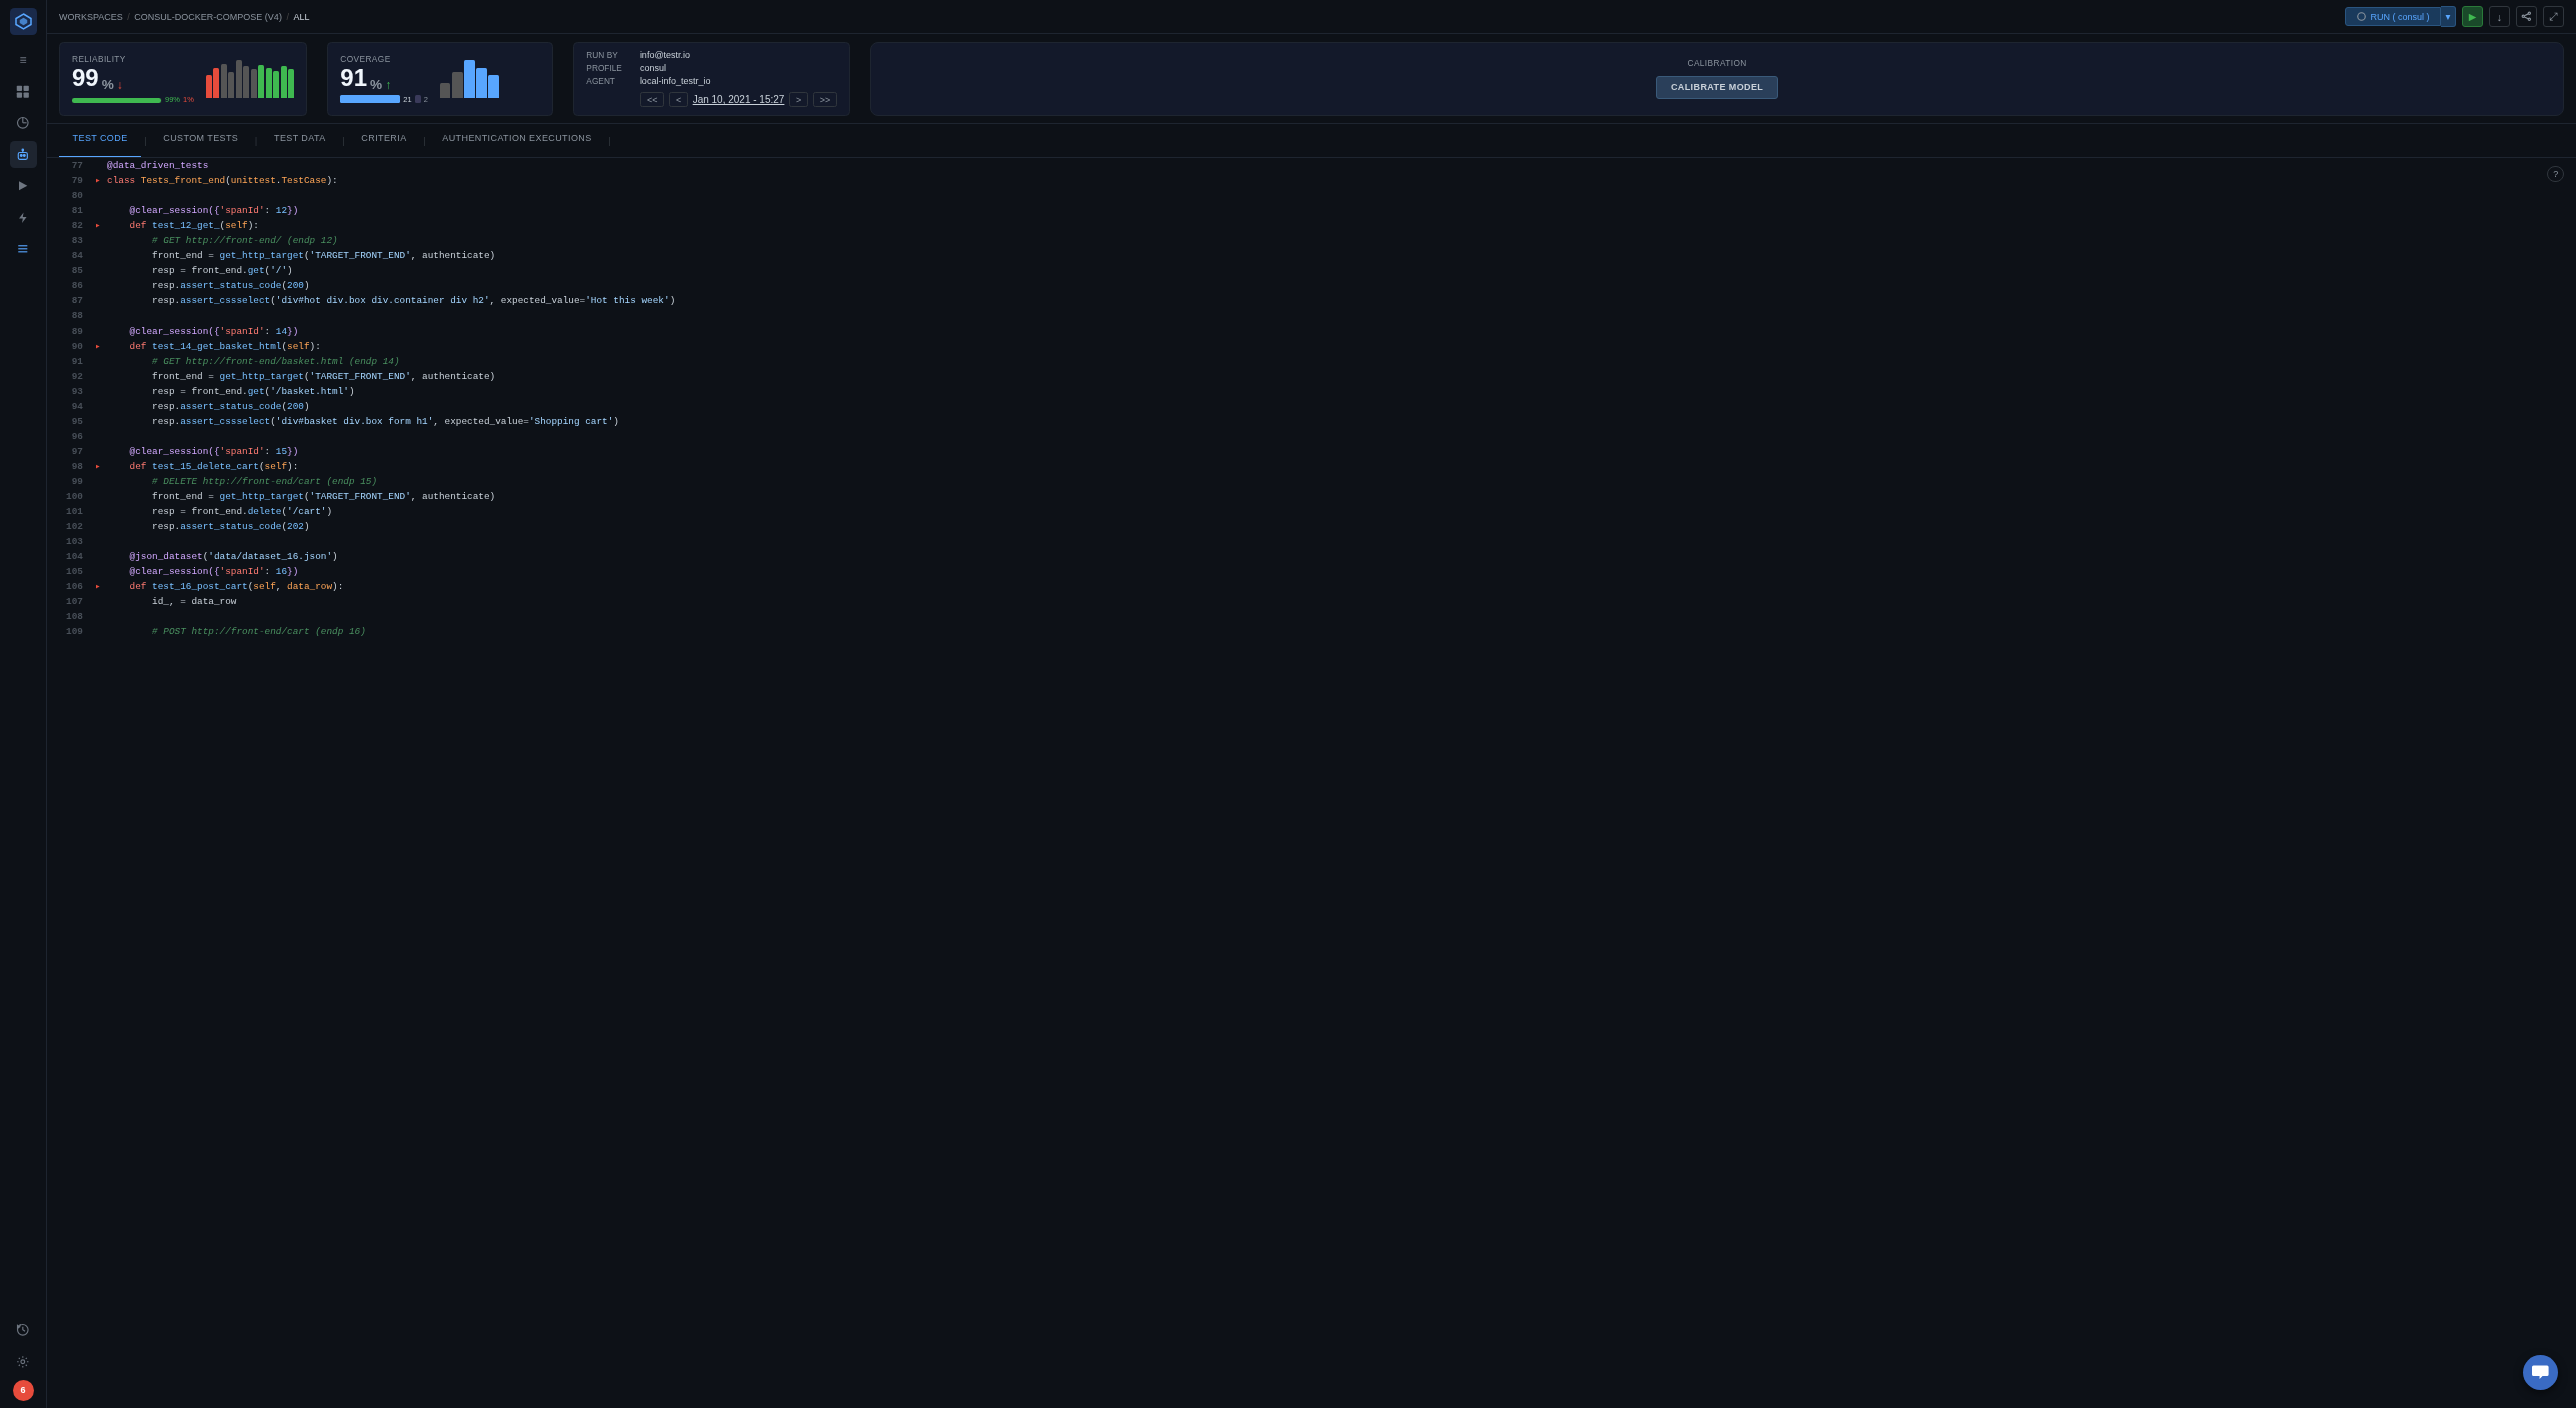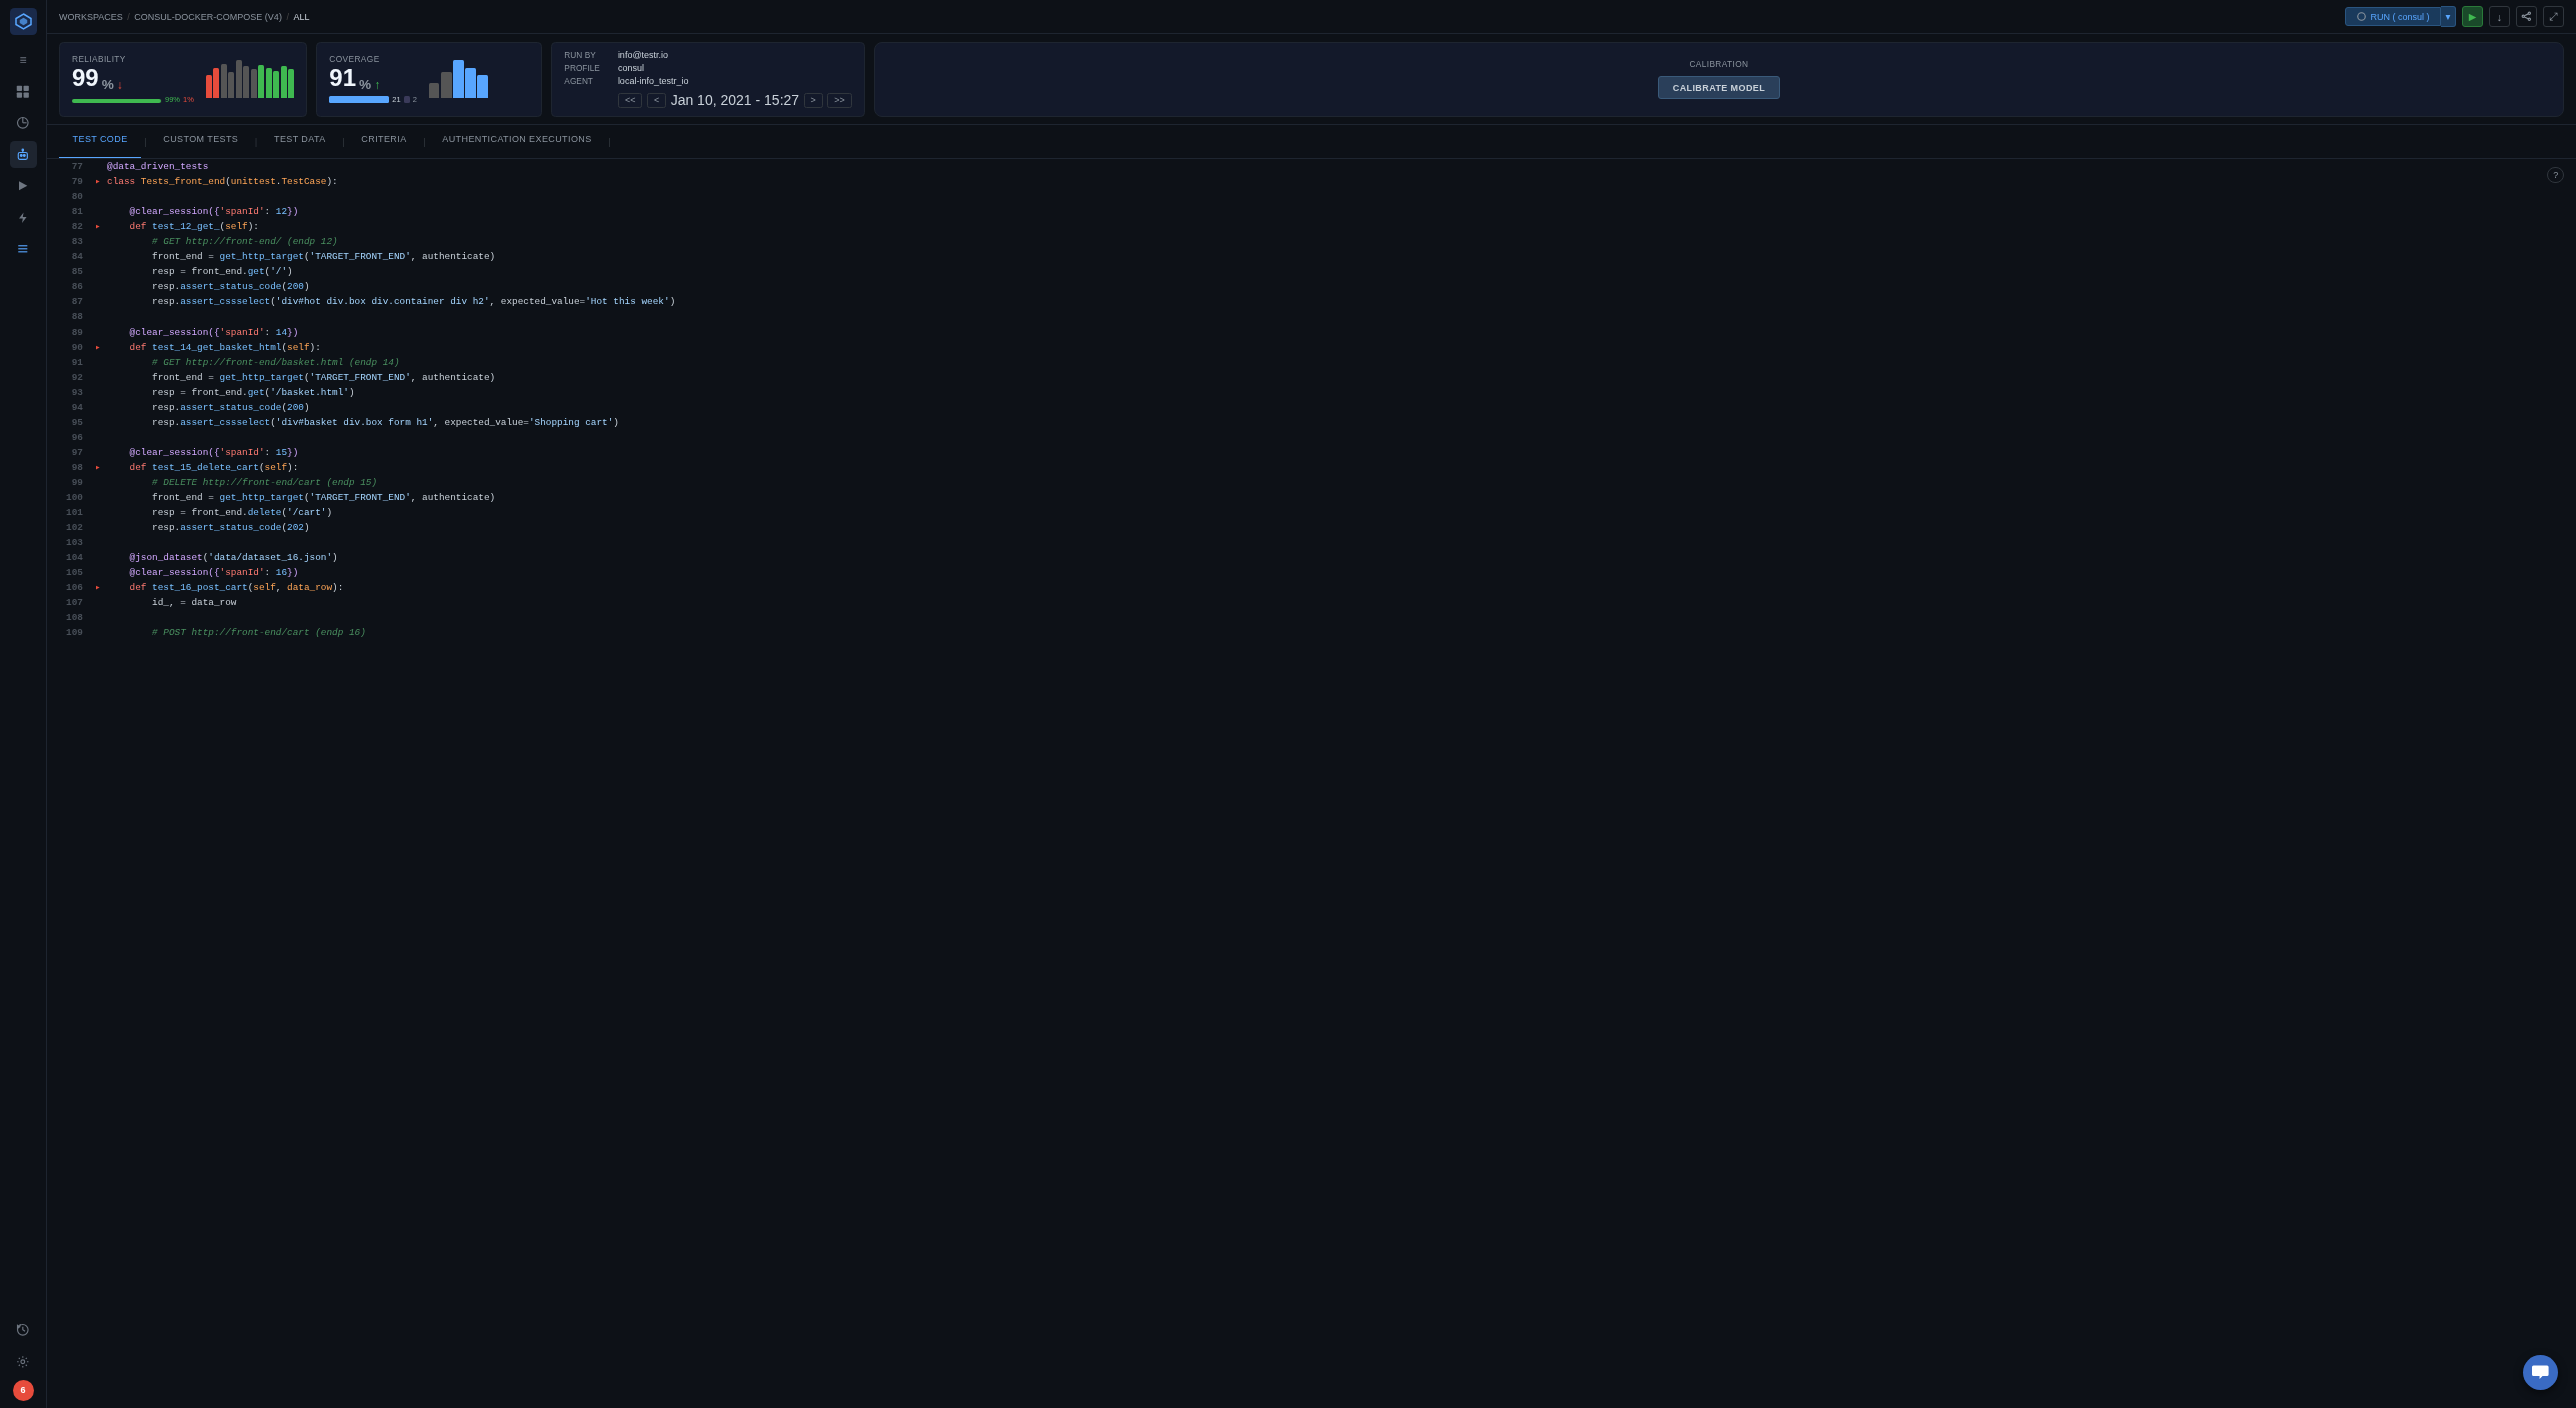--- a/index.html
+++ b/index.html
@@ -200,21 +200,21 @@
     .run-nav { display: flex; align-items: center; gap: 4.5px; margin-top: 6px; }
     .run-nav-btn {
       background: none;
       border: 0.8px solid #30363d;
       border-radius: 2.3px;
       color: #8b949e;
       padding: 1.5px 6px;
       cursor: pointer;
       font-size: 9px;
     }
-    .run-date { font-size: 14px; color: #c9d1d9; }
+    .run-date { font-size: 10px; color: #c9d1d9; text-decoration: underline; }
 
     .calibration-card {
       background: #13192a;
       border: 0.8px solid #1e2530;
       border-radius: 8px;
       padding: 7.5px 15px;
       display: flex;
       flex-direction: column;
       align-items: center;
       justify-content: center;
@@ -337,21 +337,21 @@
       align-items: center;
       justify-content: center;
       color: white;
       font-size: 15px;
       cursor: pointer;
       box-shadow: 0 3px 9px rgba(0,0,0,0.5);
     }
 
     .stats-bar-inner {
       display: flex;
-      gap: 9px;
+      gap: 20px;
       flex: 1;
     }
   </style>
 </head>
 <body>
 
 <div class="sidebar">
   <div class="sidebar-logo">
     <svg width="27" height="27" viewBox="0 0 36 36">
       <rect width="36" height="36" rx="6" fill="#1a2a4a"></rect>

